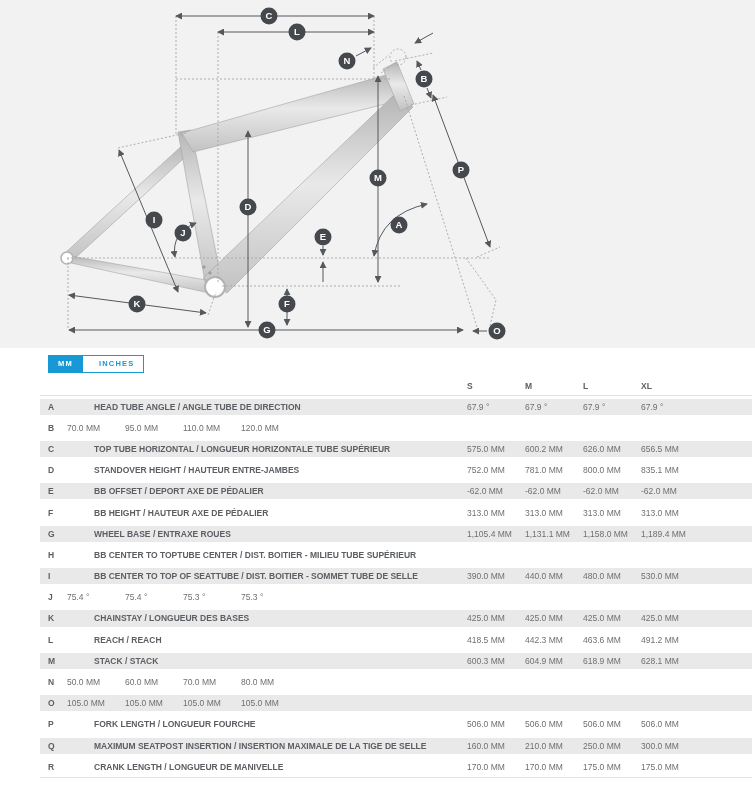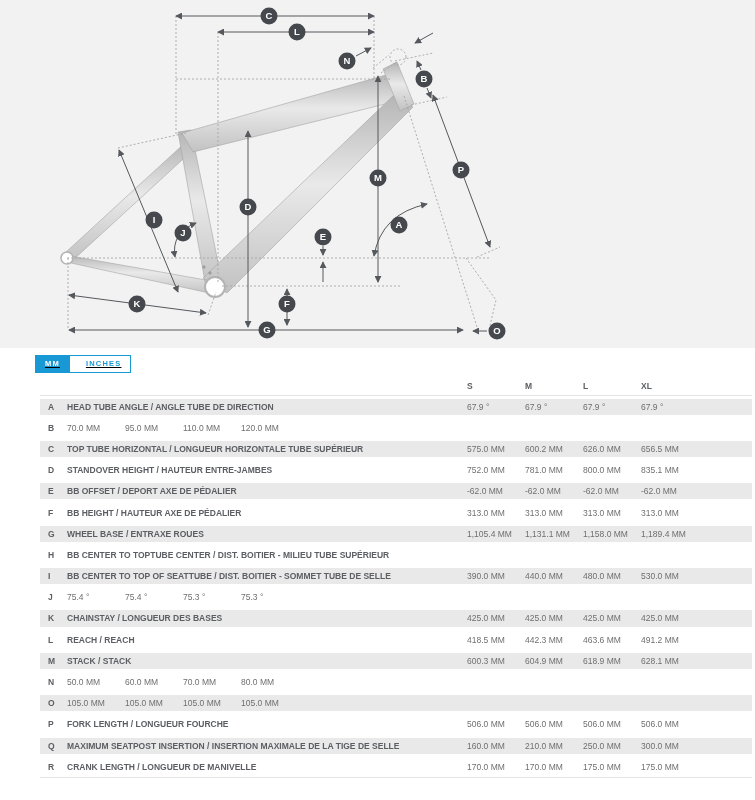--- a/index.html
+++ b/index.html
@@ -3,40 +3,40 @@
 <meta charset="utf-8">
 <style>
   html,body{margin:0;padding:0;background:#ffffff;}
   body{width:755px;height:800px;position:relative;font-family:"Liberation Sans",sans-serif;overflow:hidden;}
 
   
   .diagram-wrap{position:absolute;left:0;top:0;width:755px;height:348px;background:#f2f2f2;}
   .diagram-wrap svg{display:block;}
 
   
-  .unit-toggle{position:absolute;left:35px;top:355px;display:flex;text-decoration:underline;}
+  .unit-toggle{position:absolute;left:48px;top:355px;display:flex;}
   .unit-toggle button{
     font-family:"Liberation Sans",sans-serif;
     font-size:7.5px;font-weight:bold;letter-spacing:1.2px;
     height:18px;padding:0 9px;border:1px solid #1898d5;background:#ffffff;
     color:#1898d5;cursor:pointer;line-height:16px;
   }
   .unit-toggle button.active{background:#1898d5;color:#ffffff;}
   .unit-toggle button + button{border-left:none;padding-left:16px;}
 
   
   .geo-table{position:absolute;left:40px;top:376px;width:712px;}
   .g-row{display:flex;align-items:center;height:21.2px;box-sizing:border-box;
          padding:2.5px 0;background-clip:content-box;}
   .g-row.odd{background-color:#e9e9e9;}
   .g-head{height:20px;border-bottom:1px solid #e2e2e2;padding:0;}
   .col-letter{width:27px;padding-left:8px;box-sizing:border-box;flex:none;
               font-size:8.5px;font-weight:bold;color:#5b5e63;}
   .col-label{flex:1;font-size:8.5px;font-weight:bold;color:#5b5e63;
-             white-space:nowrap;overflow:hidden;}
+             white-space:nowrap;overflow:hidden;margin-left:27px;}
   .col-v{width:58px;flex:none;font-size:8.5px;color:#6f6f6f;white-space:nowrap;}
   .col-vh{width:58px;flex:none;font-size:8.5px;font-weight:bold;color:#5b5e63;}
   .col-end{width:53px;flex:none;}
   .geo-table .tbl-bottom{border-bottom:1px solid #e5e5e5;}
 </style>
 </head>
 <body>
 
 <div class="diagram-wrap">
 <svg width="755" height="348" viewBox="0 0 755 348">

